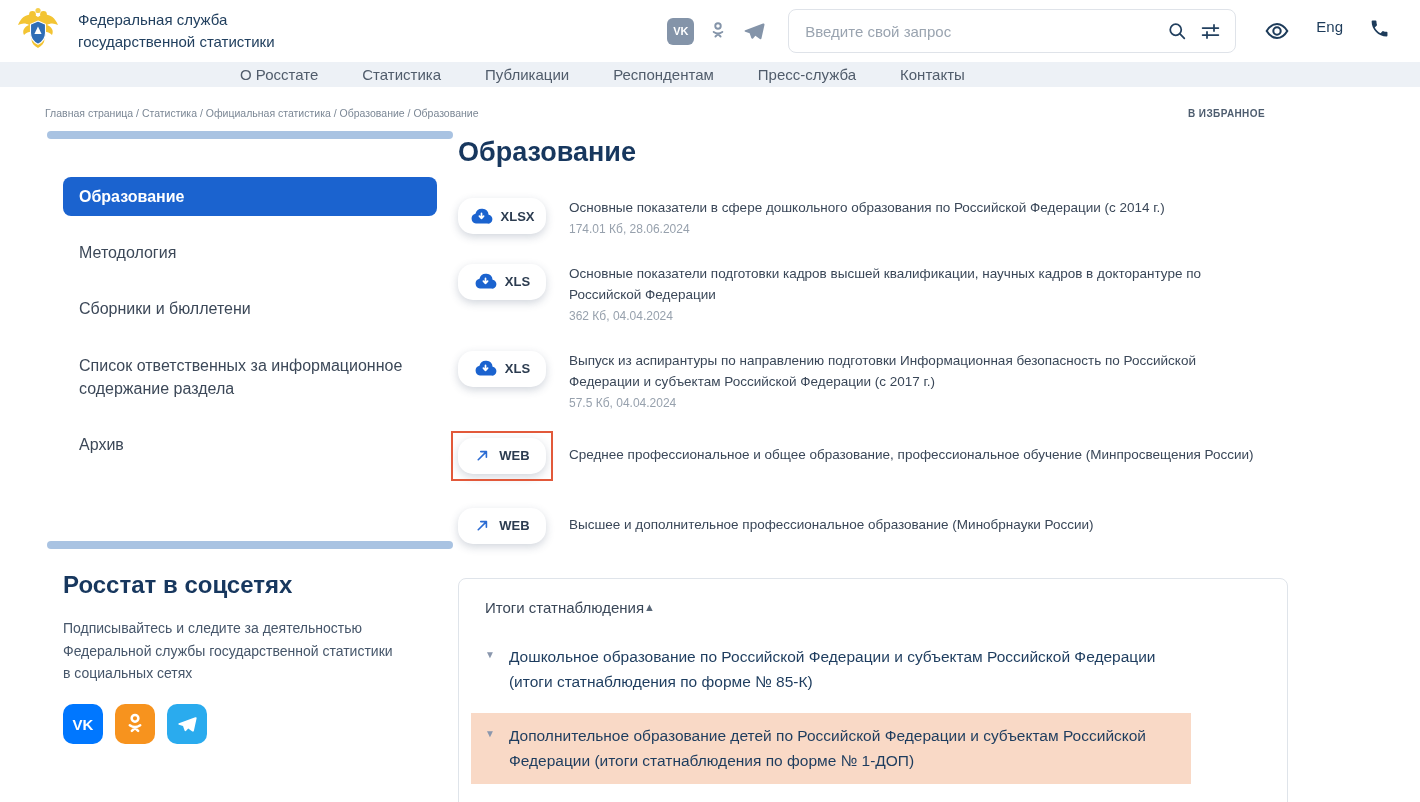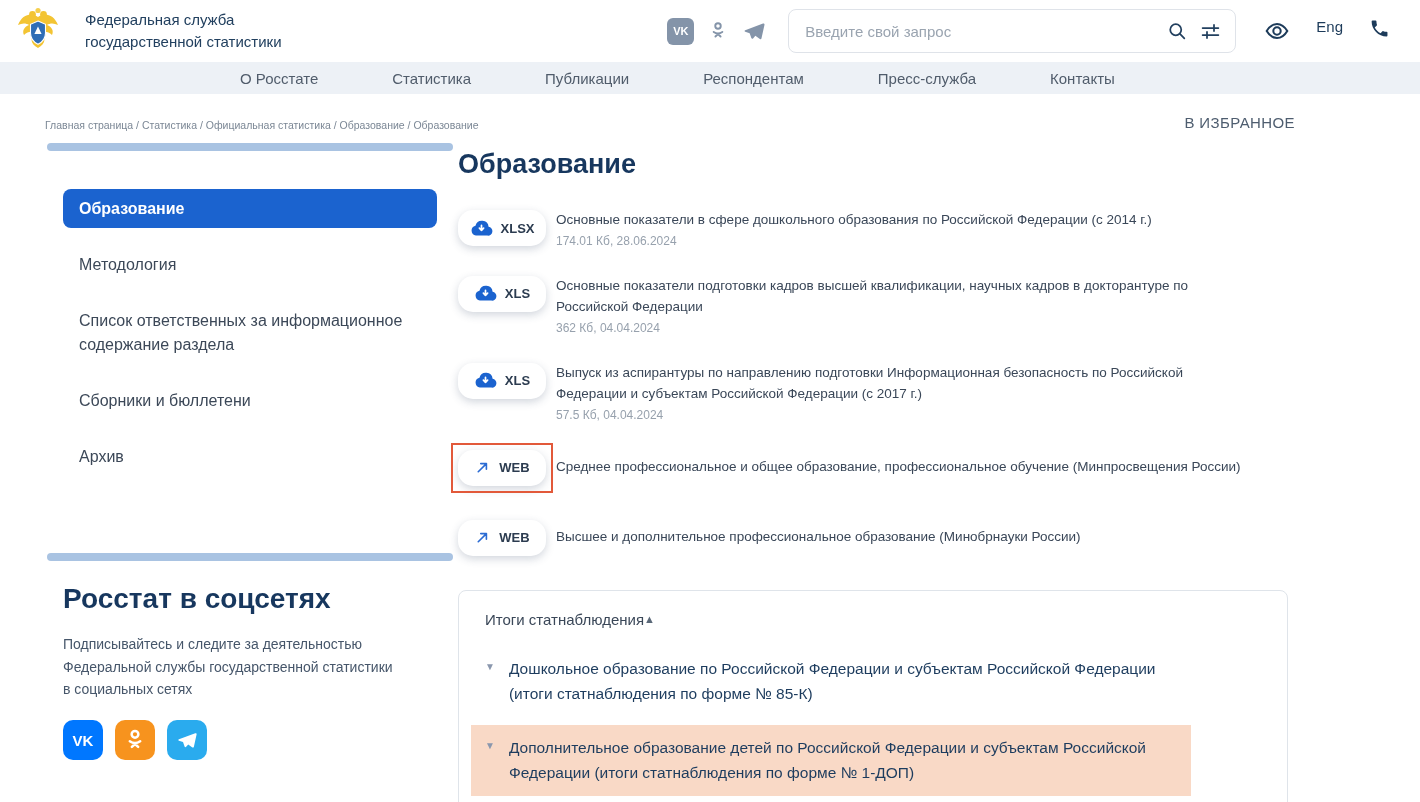--- a/index.html
+++ b/index.html
@@ -9,70 +9,70 @@
     --crumb:#7b8795;
   }
   *{box-sizing:border-box;margin:0;padding:0}
   html,body{width:1420px;height:802px;overflow:hidden;background:#fff;
     font-family:"Liberation Sans",sans-serif;color:var(--ink)}
   svg{display:block}
 
   
   .header{height:62px;display:flex;align-items:center;padding:0 24px 0 14px}
   .logo{width:48px;height:50px;flex:none}
-  .logo-title{margin-left:23px;font-size:15px;color:#22405f;line-height:1.5}
+  .logo-title{margin-left:16px;font-size:15px;color:#22405f;line-height:1.5}
   .hdr-right{margin-left:auto;display:flex;align-items:center}
   .gray-soc{display:flex;align-items:center;gap:13px;margin-right:22px}
   .soc-sq{width:27px;height:27px;border-radius:6px;background:var(--gray-soc);
     color:#fff;font-size:11px;font-weight:bold;display:flex;align-items:center;justify-content:center;cursor:pointer}
   .soc-plain{cursor:pointer}
   .search{width:448px;height:44px;border:1px solid #dfe3e9;border-radius:8px;
     display:flex;align-items:center;padding:0 14px 0 16px;background:#fff}
   .search input{flex:1;border:0;outline:0;font-size:15px;color:#334;
     font-family:"Liberation Sans",sans-serif}
   .search input::placeholder{color:#9aa4b0}
   .search .sicon{margin-left:12px;cursor:pointer}
   .hdr-tools{display:flex;align-items:flex-start;gap:26px;margin-left:28px;margin-right:6px}
   .lang{font-size:15px;color:#1d3b5a;cursor:pointer}
 
   
-  .nav{height:32px;background:var(--nav-bg);display:flex;align-items:center;
-    padding-left:240px;gap:74px}
+  .nav{height:25px;background:var(--nav-bg);display:flex;align-items:center;
+    padding-left:240px;gap:44px}
   .nav-item{font-size:15px;color:#505c6b;cursor:pointer;text-decoration:none;white-space:nowrap}
 
   
   .crumb-row{display:flex;align-items:flex-end;margin:20px 45px 12px 45px}
   .crumb{font-size:10.5px;color:var(--crumb)}
-  .fav{margin-left:auto;margin-right:80px;font-size:15px;font-weight:normal;
+  .fav{margin-left:auto;margin-right:110px;font-size:10px;font-weight:bold;
     letter-spacing:.4px;color:#4e5d6f;cursor:pointer}
 
   
   .content{display:flex;margin-left:45px}
   .sidebar{width:410px;flex:none}
   .main{width:830px;margin-left:3px}
 
   
   .bar{height:8px;border-radius:4px;background:var(--bar);margin:0 2px}
   .side-menu{padding:38px 18px 60px 18px}
   .side-item{font-size:16px;color:#3c4858;padding:8px 16px;margin-bottom:17px;
     border-radius:8px;cursor:pointer;line-height:1.45}
   .side-item.active{background:var(--accent);color:#fff;font-weight:bold}
   .soc-card{padding:22px 18px 0 18px}
-  .soc-card h2{font-size:28px;color:var(--navy);margin:0 0 18px 0}
+  .soc-card h2{font-size:24px;color:var(--navy);margin:0 0 18px 0}
   .soc-card p{font-size:14px;color:#46566a;line-height:1.6;max-width:330px}
   .soc-row{display:flex;gap:12px;margin-top:20px}
   .soc-big{width:40px;height:40px;border-radius:10px;display:flex;align-items:center;
     justify-content:center;color:#fff;font-weight:800;font-size:15px;cursor:pointer}
   .soc-big.vk{background:#0077ff}
   .soc-big.ok{background:#f7931e}
   .soc-big.tg{background:#2aabee}
 
   
   .page-title{font-size:27px;font-weight:bold;color:var(--navy);margin:6px 0 30px 0}
-  .file-row{display:flex;gap:10px;margin-bottom:28px;align-items:flex-start}
+  .file-row{display:flex;gap:23px;margin-bottom:28px;align-items:flex-start}
   .file-row.link{align-items:center;margin-bottom:34px}
   .badge-wrap{flex:none;padding:0}
   .badge-wrap.highlight{outline:2px solid var(--hl-border);outline-offset:5px}
   .badge{width:88px;height:36px;background:#fff;border-radius:15px;
     box-shadow:0 3px 9px rgba(50,70,100,.22);display:flex;align-items:center;
     justify-content:center;gap:8px;cursor:pointer}
   .b-label{font-size:13px;font-weight:bold;color:#2c3c50}
   .f-title{font-size:13.5px;color:#3a4758;line-height:1.55;cursor:pointer;max-width:700px}
   .f-meta{font-size:12px;color:var(--meta);margin-top:3px}
 
@@ -169,22 +169,22 @@
   <span class="crumb">Главная страница / Статистика / Официальная статистика / Образование / Образование</span>
   <span class="fav">В ИЗБРАННОЕ</span>
 </div>
 
 <div class="content">
   <div class="sidebar">
     <div class="bar"></div>
     <div class="side-menu">
         <div class="side-item active">Образование</div>
         <div class="side-item">Методология</div>
+        <div class="side-item">Сборники и бюллетени</div>
         <div class="side-item">Список ответственных за информационное содержание раздела</div>
-        <div class="side-item">Сборники и бюллетени</div>
         <div class="side-item">Архив</div>
       </div>
     <div class="bar"></div>
     <div class="soc-card">
       <h2>Росстат в соцсетях</h2>
       <p>Подписывайтесь и следите за деятельностью Федеральной службы государственной статистики в социальных сетях</p>
       <div class="soc-row">
         <span class="soc-big vk">VK</span>
         <span class="soc-big ok">
           <svg viewBox="0 0 24 24" width="26" height="26">

